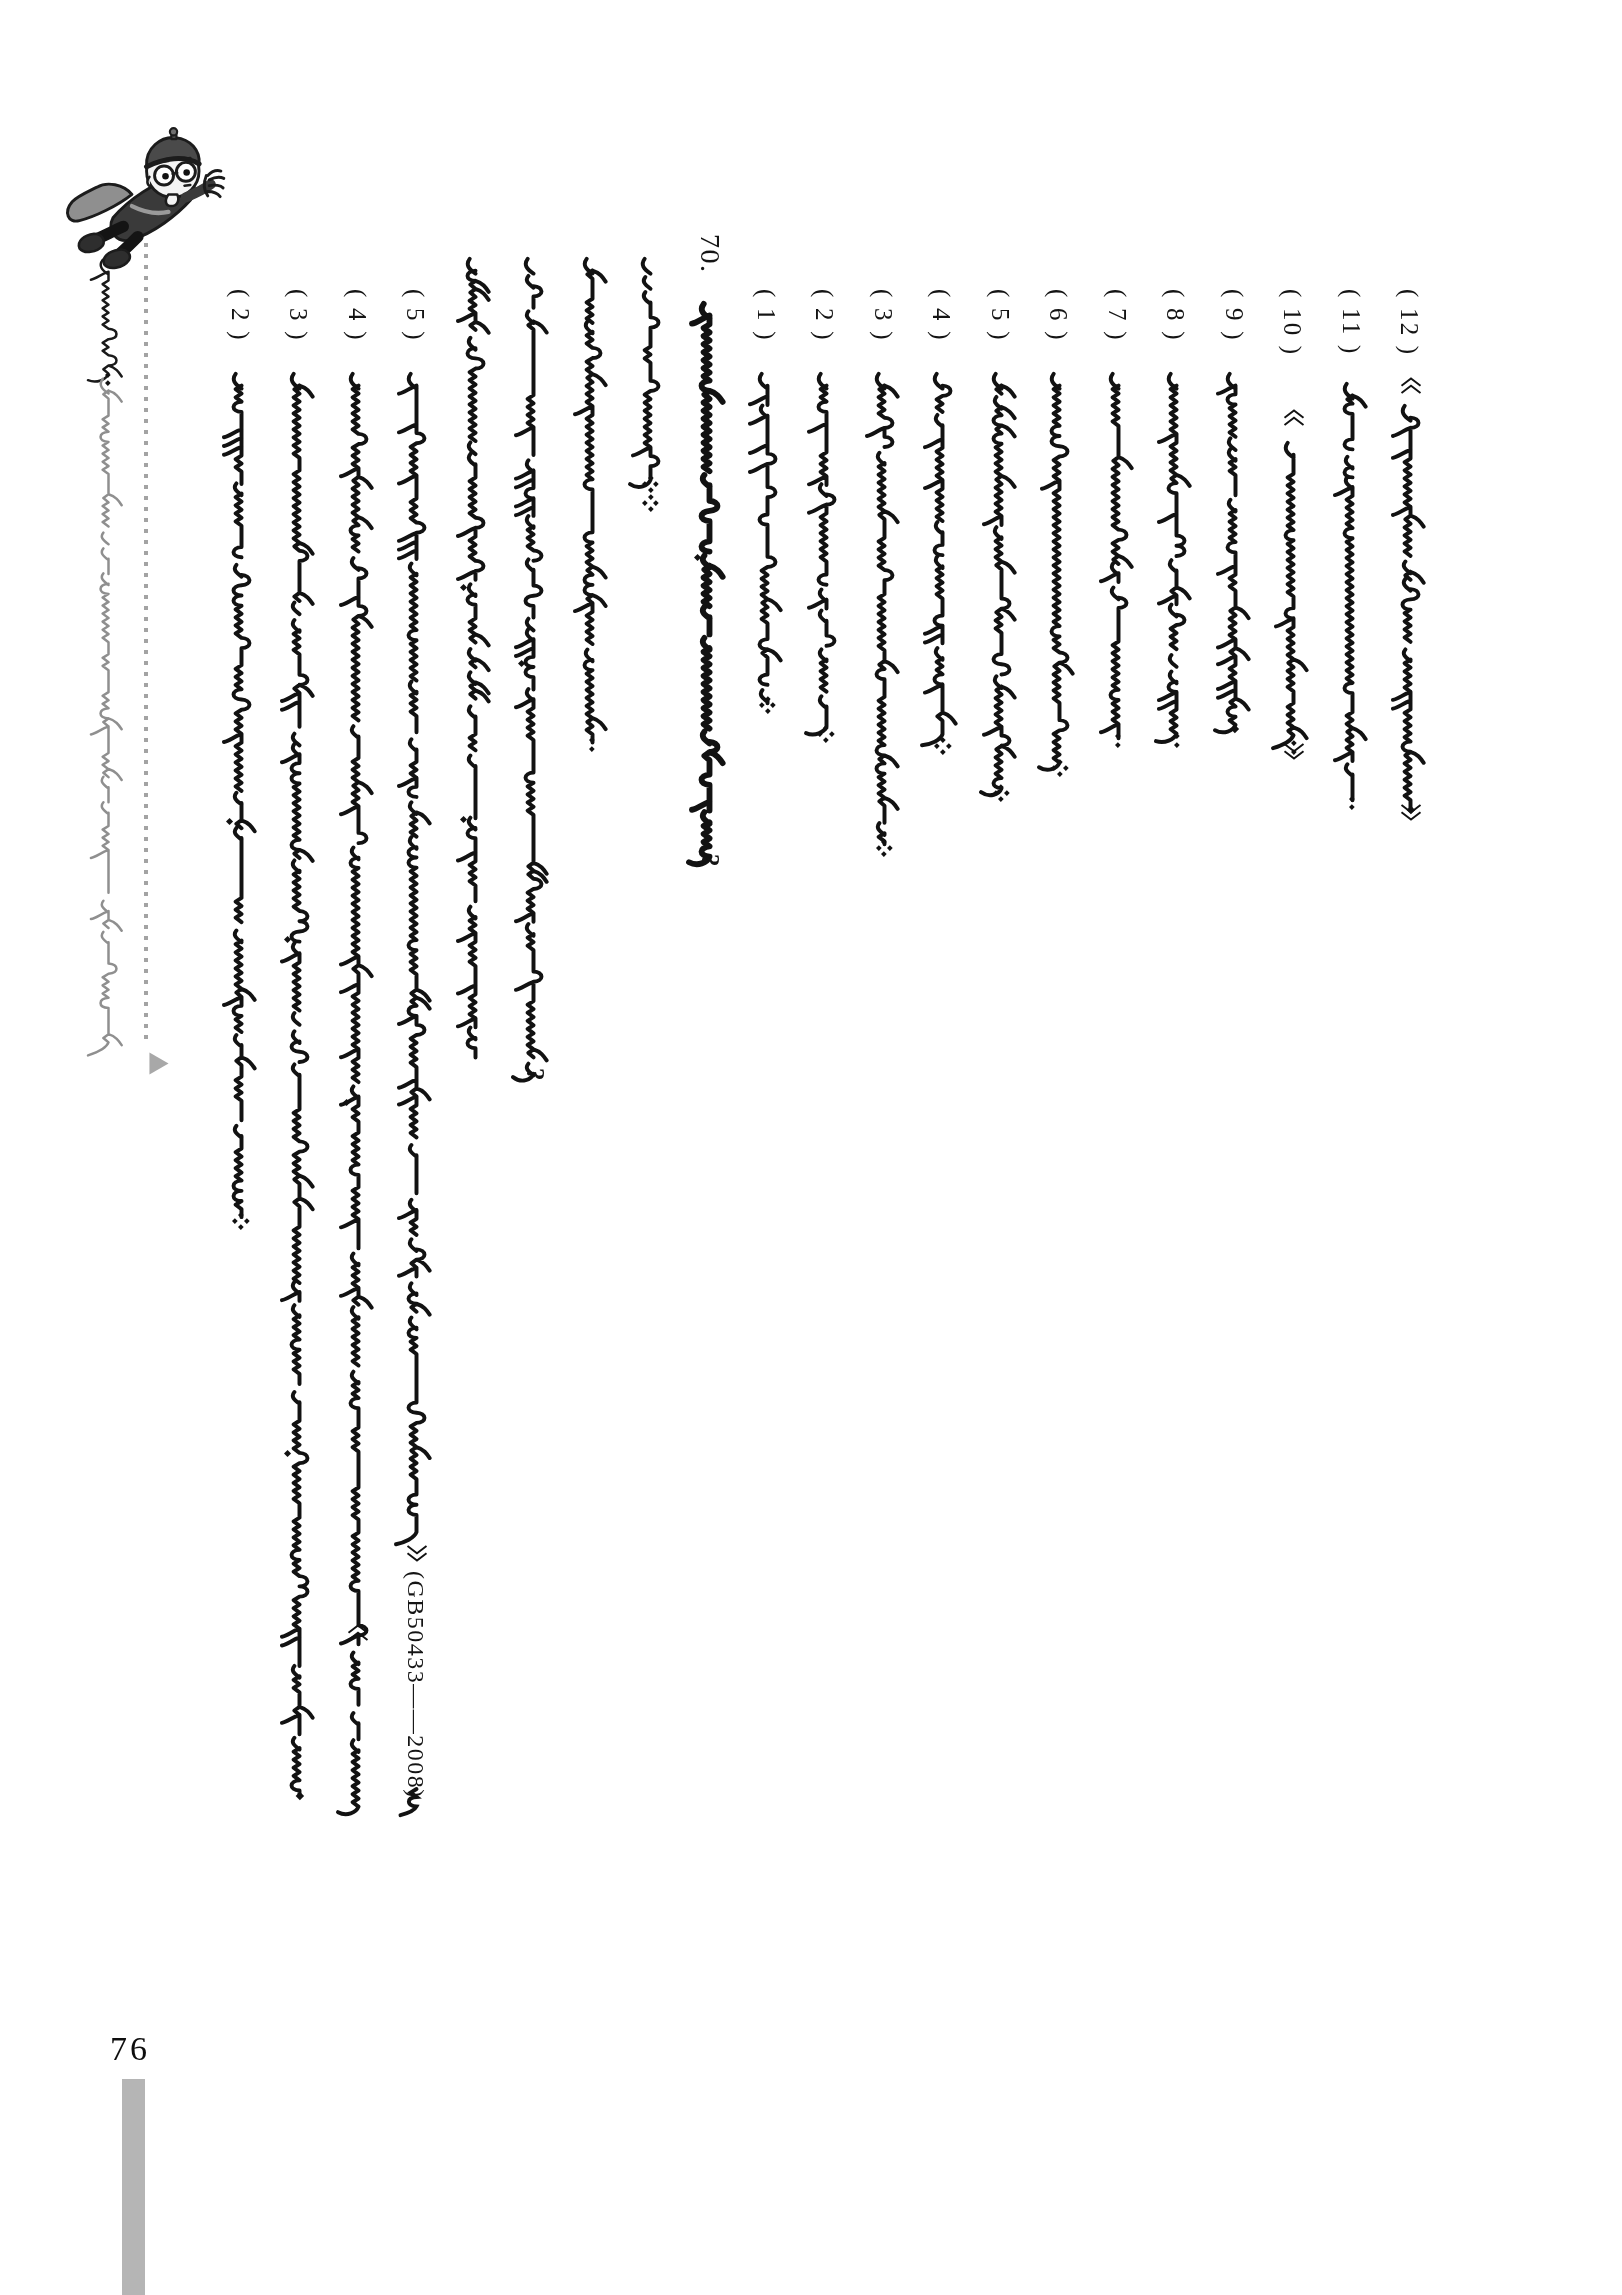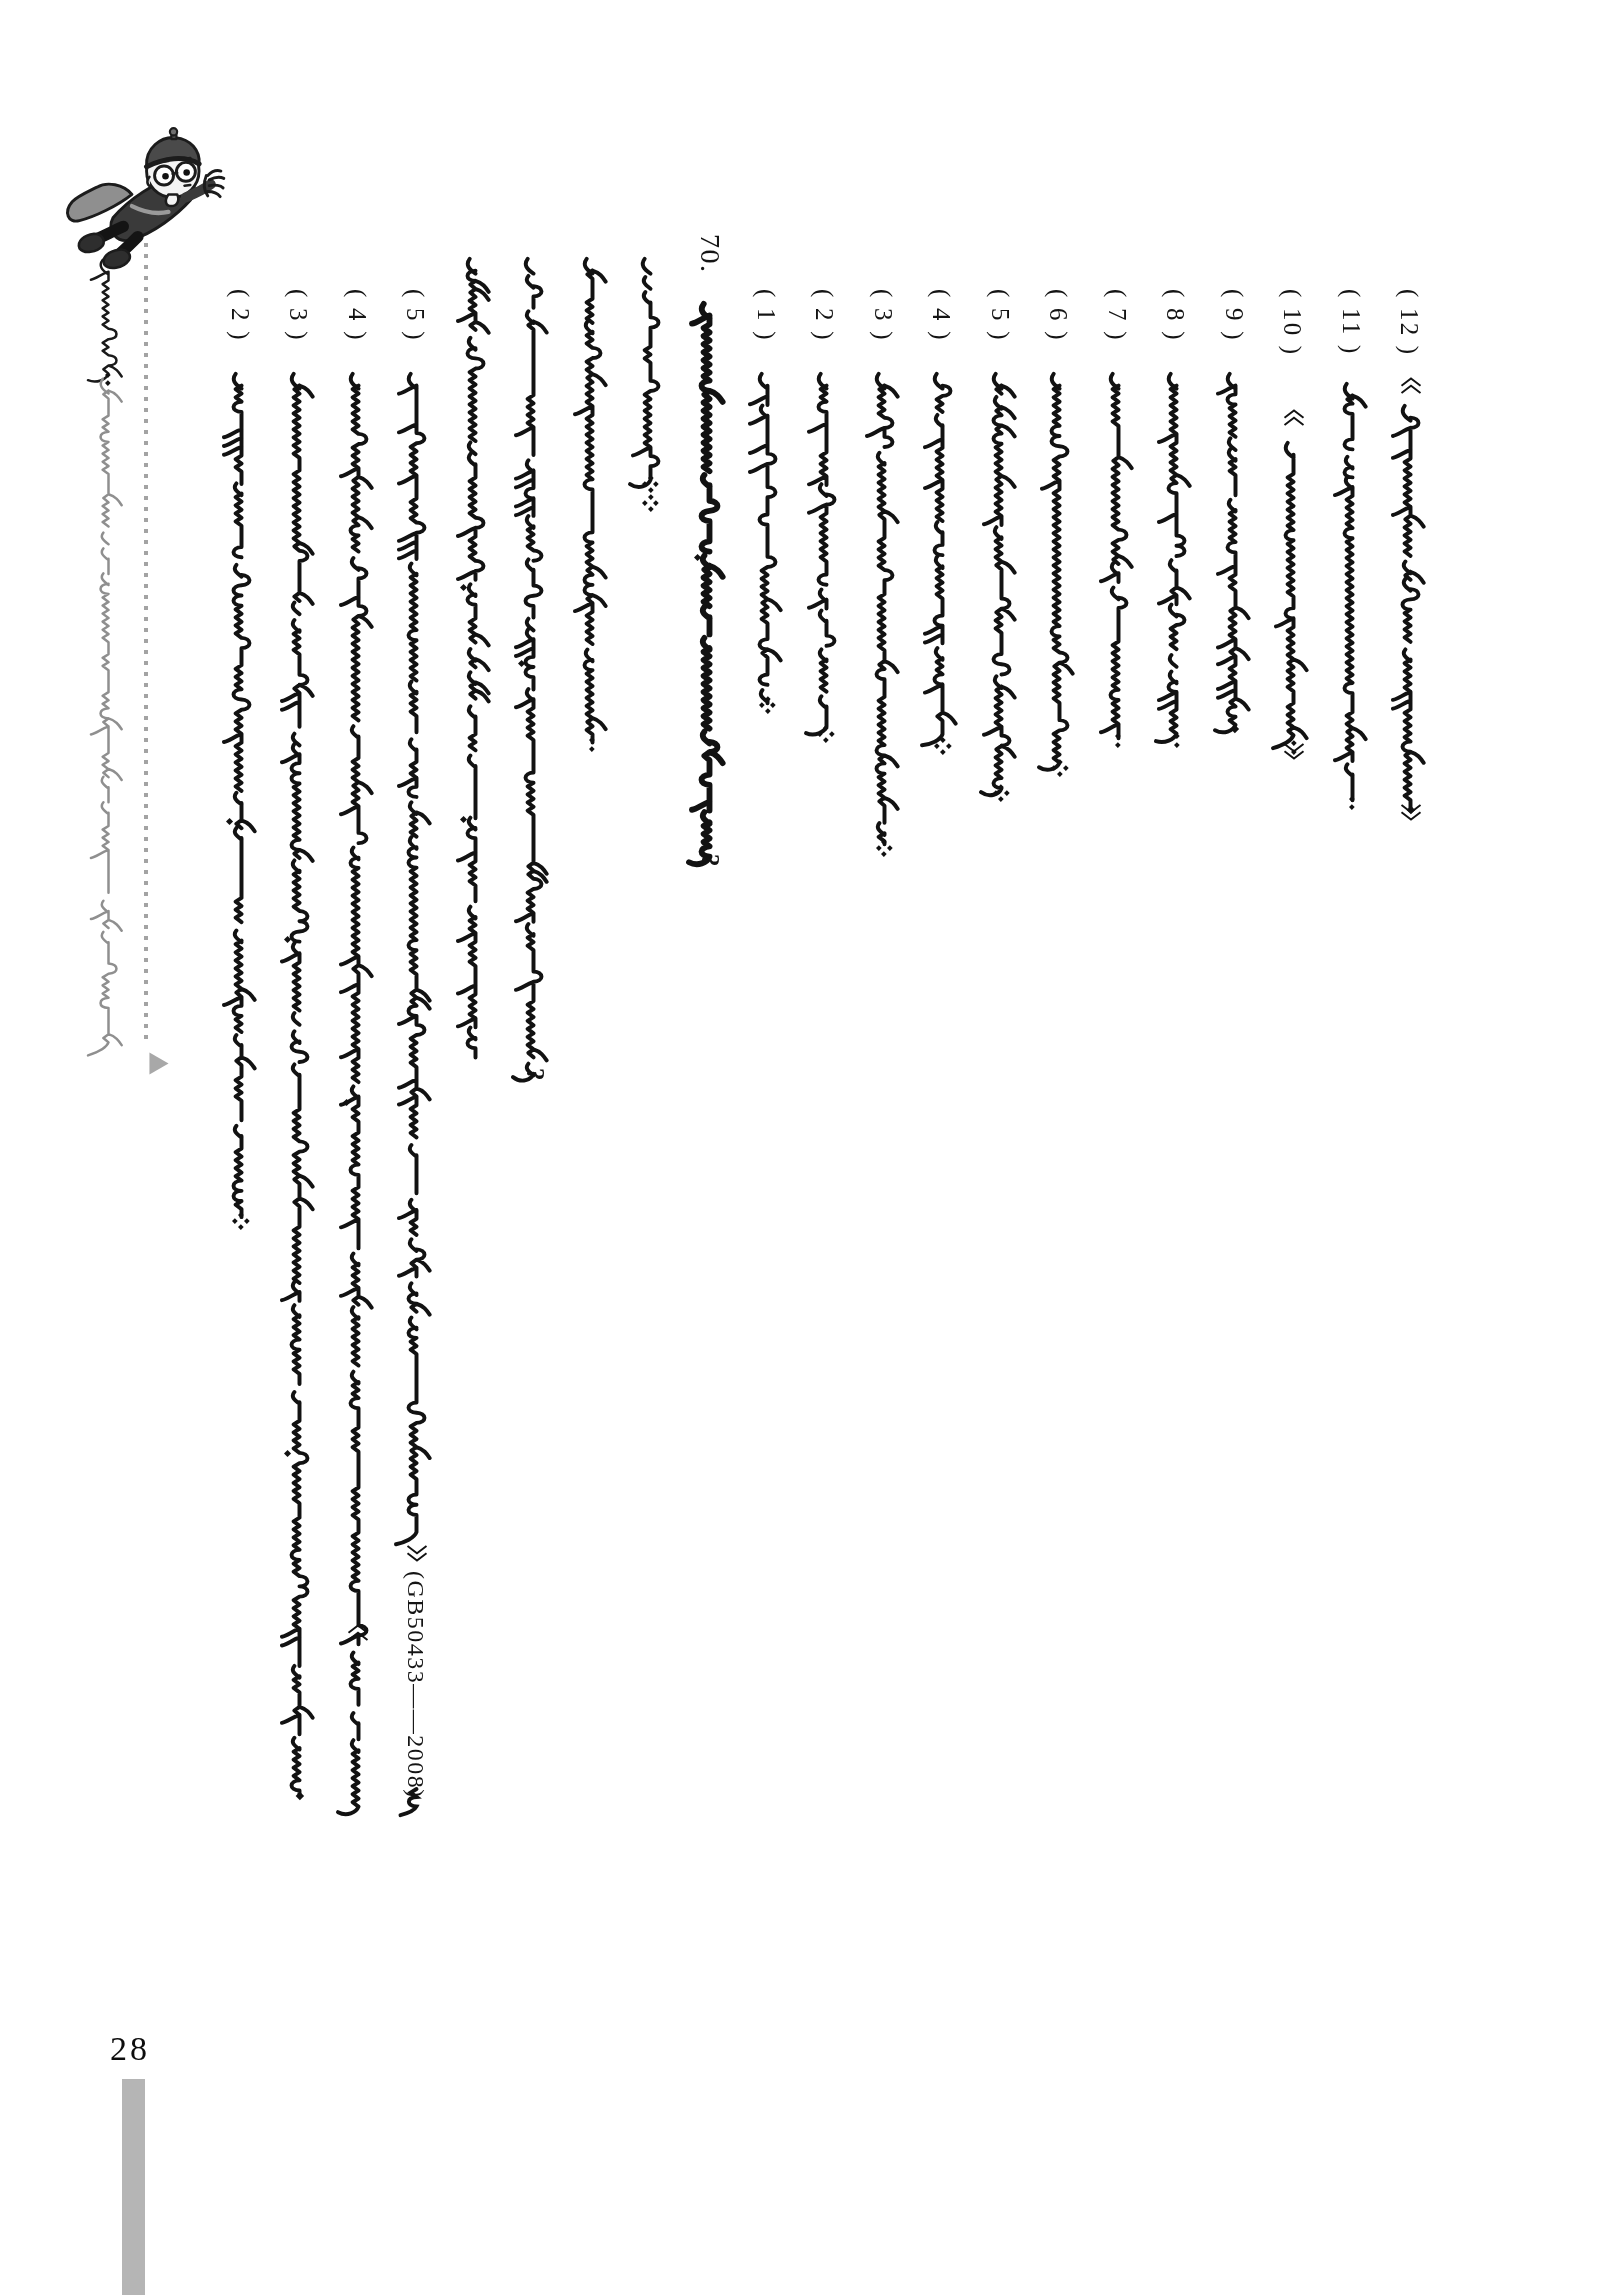--- a/index.html
+++ b/index.html
@@ -49,21 +49,21 @@
       <path d="M170 92 C184 86 196 80 204 74" fill="none" stroke="#3a3a3a" stroke-width="14"></path>
       <path d="M200 62 C206 56 212 54 218 56 M202 68 C210 64 218 64 222 66 M202 76 C210 74 218 76 221 79 M200 84 C208 84 214 87 217 91 M198 62 C194 72 194 82 200 90" fill="none" stroke="#1c1c1c" stroke-width="4"></path>
     </g>
   </svg>
 
   <div class="abs dashline" id="dashline" style="left: 144px; top: 243px; height: 802px;"></div>
   <svg class="abs" id="marginArrow" width="22" height="25" viewBox="0 0 30 34" style="left: 148px; top: 1051px;">
     <polygon points="2,2 2,32 28,17" fill="#a8a8a8"></polygon>
   </svg>
   <div class="abs footbar" id="footbar" style="left: 122px; top: 2079px; width: 22.7px; height: 216px;"></div>
-  <div class="abs pageno" id="pageno" style="left: 110px; top: 2030px;">28</div>
+  <div class="abs pageno" id="pageno" style="left: 110px; top: 2030px;">76</div>
 
   <div id="colhost">
       <svg width="53" height="132" viewBox="0 -18 72 180" class="abs" style="left: 82px; top: 257px;">
         <path d="M 36 2 l 0 12 l -8 5 l 8 6 l -8 5 l 8 6 l -8 5 l 8 6 l -8 5 l 8 6 l -8 5 l 8 6 l -8 5 l 8 6 c 14 1 15 13 0 14 l -8 5 l 8 6 l -8 5 l 8 6 c 14 1 15 13 0 14 l -7 5 l 7 6 c -3 8 -16 14 -28 9 M 36 6 C 27 0 22 -6 28 -14 M 36 2.0 c -11 4 -17 10 -24 11 M 36 130.0 c 10 3 14 9 18 15" fill="none" stroke="#1a1a1a" stroke-width="3.4" stroke-linecap="round" stroke-linejoin="round"></path>
       </svg>
       <div class="abs" style="left: 106px; top: 373px; width: 3.7px; height: 3.7px; background: rgb(18, 18, 18); transform: rotate(45deg);"></div>
       <div class="abs" style="left: 106px; top: 381px; width: 3.7px; height: 3.7px; background: rgb(18, 18, 18); transform: rotate(45deg);"></div>
       <svg width="53" height="688" viewBox="0 -18 72 941" class="abs" style="left: 82px; top: 376px;">
         <path d="M 36 2 l -7 5 l 7 6 l 0 23.2 l -8 5 l 8 6 l -8 5 l 8 6 c -14 1 -15 13 0 14 l -8 5 l 8 6 l -8 5 l 8 6 l -8 5 l 8 6 l -8 5 l 8 6 l 0 27.6 l -7 5 l 7 6 l -8 5 l 8 6 l -8 5 l 8 6 l -8 5 l 8 6 m 0 22.4 m 0 21.7 l 0 21.0 m 0 13.1 c -14 1 -15 13 0 14 l -8 5 l 8 6 l -8 5 l 8 6 l -8 5 l 8 6 l -8 5 l 8 6 l -8 5 l 8 6 l -8 5 l 8 6 l 0 16.5 l -8 5 l 8 6 l -8 5 l 8 6 l 0 29.9 l -8 5 l 8 6 l -8 5 l 8 6 c -14 1 -15 13 0 14 l -7 5 l 7 6 l 0 12 l 0 24.3 l -8 5 l 8 6 l -8 5 l 8 6 l -7 5 l 7 6 m 0 13.7 l 0 20.6 m 0 14.3 l 0 18.1 l -8 5 l 8 6 l -8 5 l 8 6 l -8 5 l 8 6 l 0 12 l 0 16.7 l 0 29.7 m 0 25.2 l 0 12 l -7 5 l 7 6 m 0 19.5 l 0 29.0 c 14 1 15 13 0 14 l -8 5 l 8 6 l -8 5 l 8 6 l -8 5 l 8 6 c -14 1 -15 13 0 14 l 0 15.8 l 0 20.1 l -7 5 l 7 6 c -3 8 -16 14 -28 17.780270556919277 M 36 6 C 27 0 22 -6 28 -14 M 36 2.0 c 10 3 14 9 18 15 M 36 143.8 c 10 3 14 9 18 15 M 36 212.2 c -8 -6 -12 -10 -7 -16 M 36 233.8 c -8 -6 -12 -10 -7 -16 M 36 267.9 c -8 -6 -12 -10 -7 -16 M 36 450.2 c 10 3 14 9 18 15 M 36 461.2 c -11 4 -17 10 -24 11 M 36 519.5 c 10 3 14 9 18 15 M 36 546.2 c -8 -6 -12 -10 -7 -16 M 36 581.1 c -8 -6 -12 -10 -7 -16 M 36 630.2 c -11 4 -17 10 -24 11 M 36 715.8 c -8 -6 -12 -10 -7 -16 M 36 713.8 c -11 4 -17 10 -24 11 M 36 725.8 c 10 3 14 9 18 15 M 36 758.3 c -8 -6 -12 -10 -7 -16 M 36 882.2 c 10 3 14 9 18 15" fill="none" stroke="#8f8f8f" stroke-width="3.4" stroke-linecap="round" stroke-linejoin="round"></path>
       </svg>

